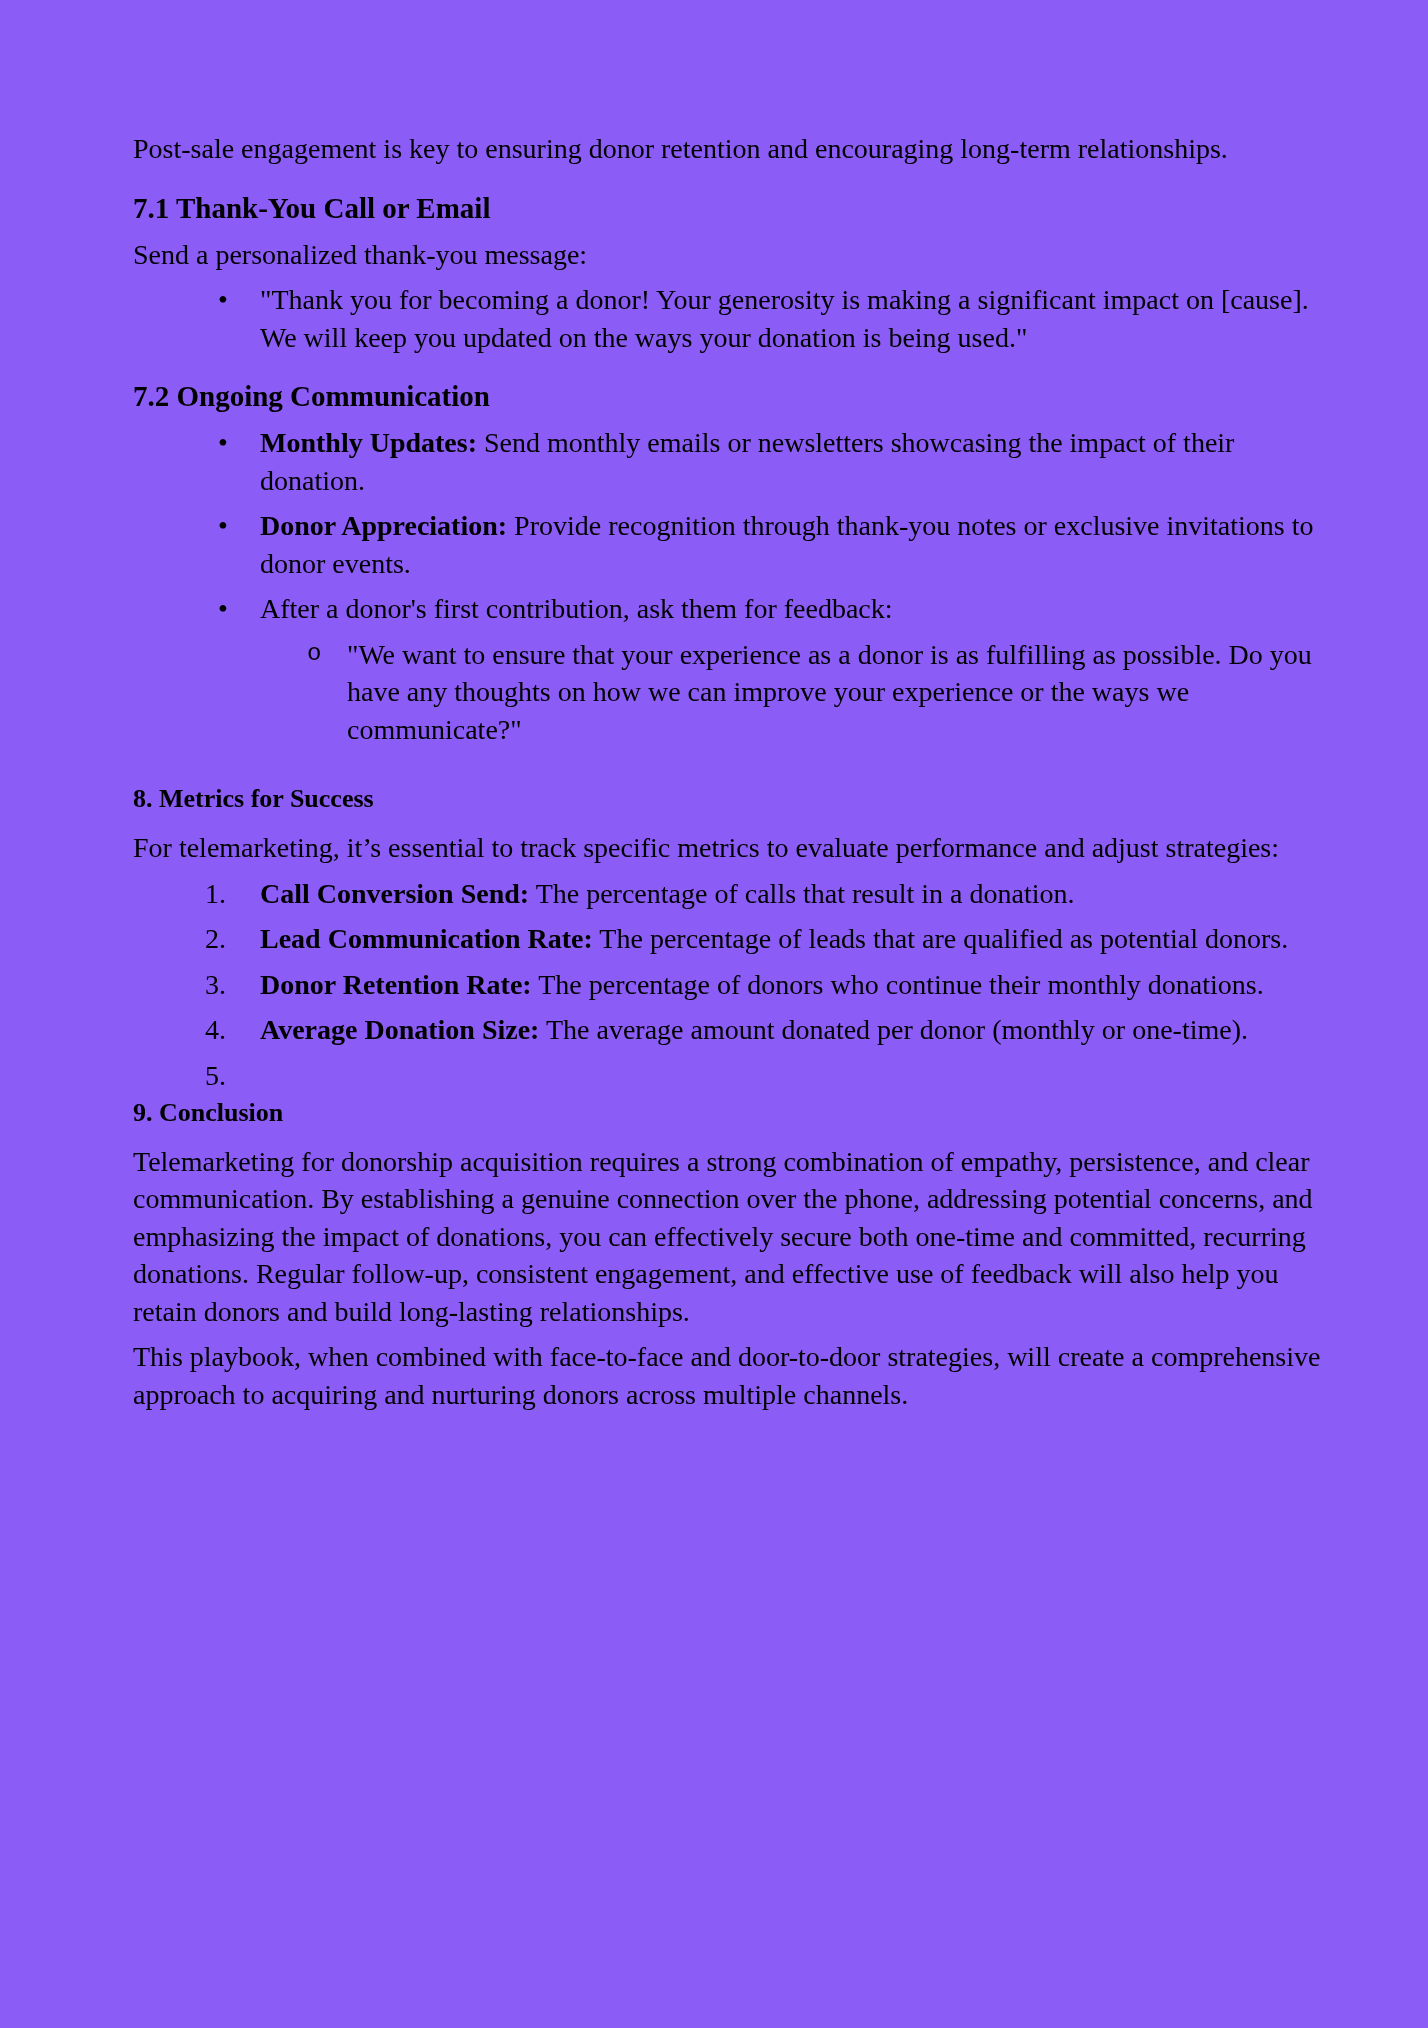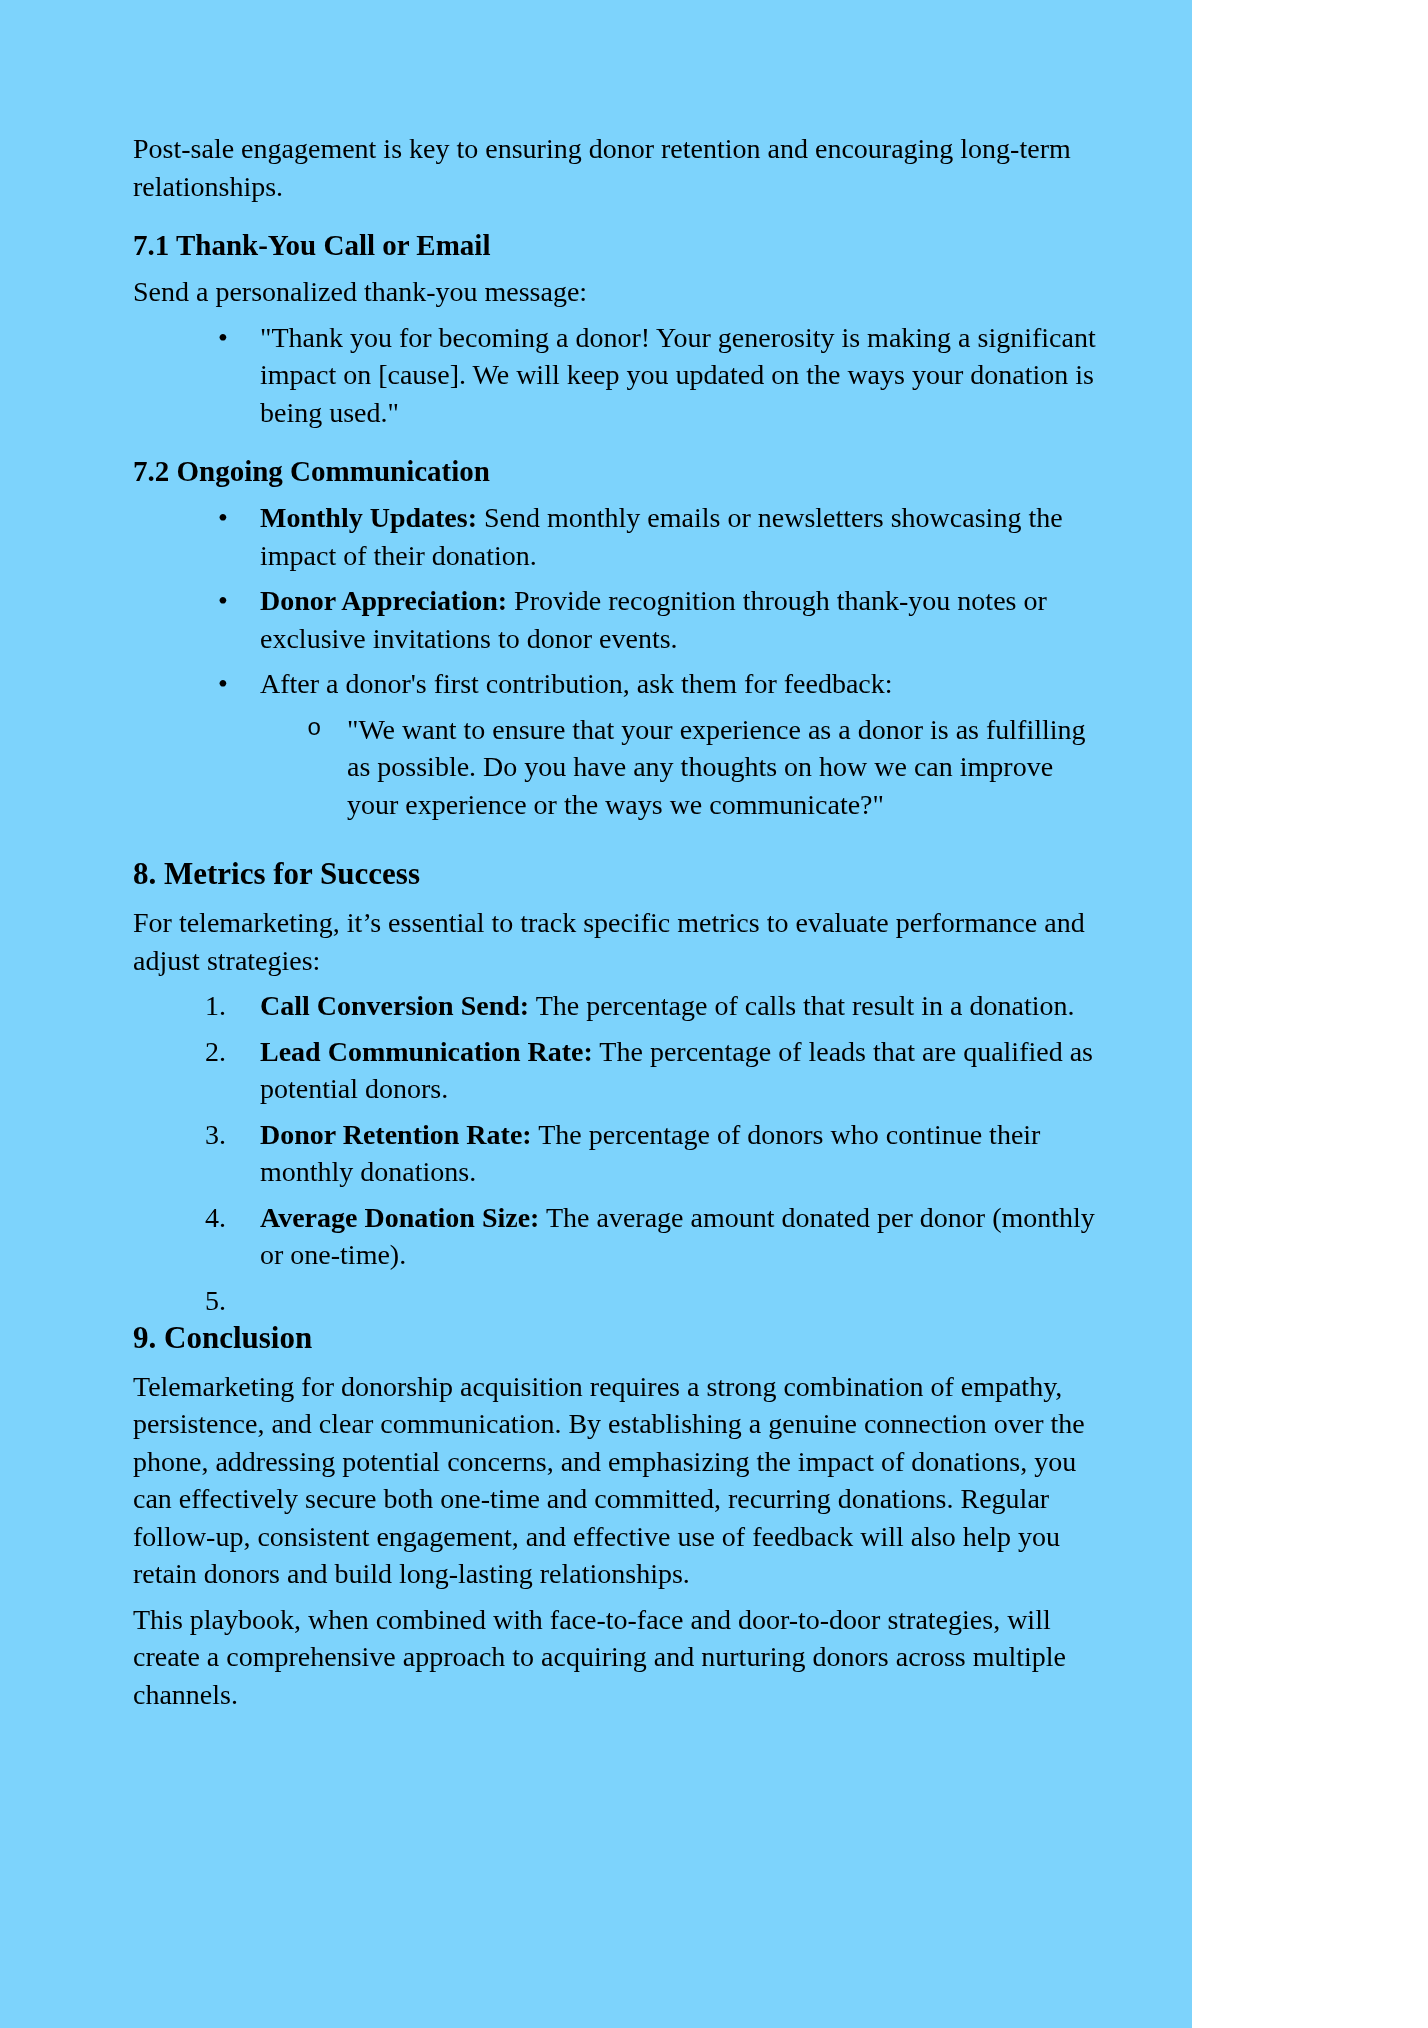--- a/index.html
+++ b/index.html
@@ -2,36 +2,36 @@
 <html><head>
 <meta charset="utf-8">
 <style>
   html, body {
     margin: 0;
     padding: 0;
     background: #ffffff;
   }
   .page {
     position: relative;
-    width: 1192px;
+    width: 1428px;
     height: 2028px;
     box-sizing: border-box;
-    background: #7dd3fc;
+    background: #8b5cf6;
     color: #000000;
     font-family: "Liberation Serif", "DejaVu Serif", serif;
     font-size: 28px;
     line-height: 37.5px;
     padding: 130px 84px 0 133px;
     overflow: hidden;
   }
   p.body {
     margin: 0 0 8px 0;
   }
   h2.doc-h2 {
-    font-size: 31px;
+    font-size: 26px;
     line-height: 44px;
     font-weight: bold;
     margin: 29px 0 8px 0;
   }
   h3.doc-h3 {
     font-size: 29px;
     line-height: 40px;
     font-weight: bold;
     margin: 20px 0 8px 0;
   }

